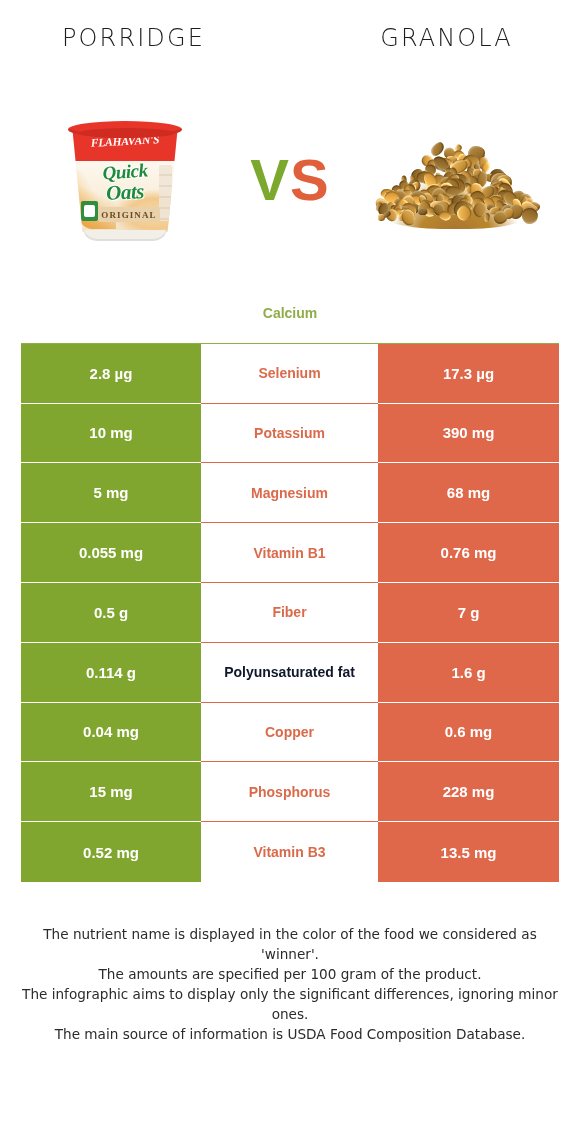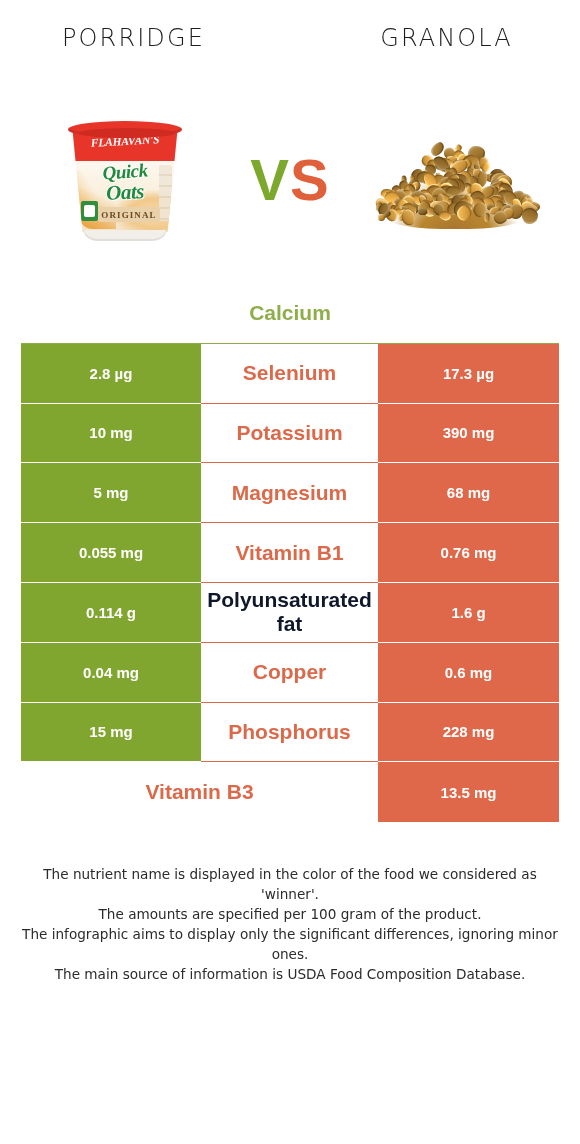--- a/index.html
+++ b/index.html
@@ -251,22 +251,21 @@
   .cell-right {
     width: 181px;
     background: #E0684A;
     color: #ffffff;
     border-bottom: 1.6px solid #ffffff;
   }
   .cell-mid {
     flex: 1;
     background: #ffffff;
     font-weight: 700;
-    font-size: 21px;
-    text-align: center;
+    font-size: 14px;
   }
   .row:last-child .cell-left,
   .row:last-child .cell-right { border-bottom: none; }
 
   .mid-inner {
     width: 100%;
     height: 100%;
     display: flex;
     align-items: center;
     justify-content: center;
@@ -547,20 +546,27 @@
       <div class="cell cell-right">68 mg</div>
     </div>
     <div class="row">
       <div class="cell cell-left">0.055 mg</div>
       <div class="cell cell-mid">
         <div class="mid-inner" style="color: rgb(219, 106, 75); border-bottom-color: rgb(219, 106, 75);">Vitamin B1</div>
       </div>
       <div class="cell cell-right">0.76 mg</div>
     </div>
     <div class="row">
+      <div class="cell cell-left">0.5 g</div>
+      <div class="cell cell-mid">
+        <div class="mid-inner" style="color: rgb(219, 106, 75); border-bottom-color: rgb(219, 106, 75);">Fiber</div>
+      </div>
+      <div class="cell cell-right">7 g</div>
+    </div>
+    <div class="row">
       <div class="cell cell-left">0.114 g</div>
       <div class="cell cell-mid">
         <div class="mid-inner" style="color: #0f172a; border-bottom-color: rgb(219, 106, 75);">Polyunsaturated fat</div>
       </div>
       <div class="cell cell-right">1.6 g</div>
     </div>
     <div class="row">
       <div class="cell cell-left">0.04 mg</div>
       <div class="cell cell-mid">
         <div class="mid-inner" style="color: rgb(219, 106, 75); border-bottom-color: rgb(219, 106, 75);">Copper</div>
@@ -568,20 +574,21 @@
       <div class="cell cell-right">0.6 mg</div>
     </div>
     <div class="row">
       <div class="cell cell-left">15 mg</div>
       <div class="cell cell-mid">
         <div class="mid-inner" style="color: rgb(219, 106, 75); border-bottom-color: rgb(219, 106, 75);">Phosphorus</div>
       </div>
       <div class="cell cell-right">228 mg</div>
     </div>
     <div class="row">
+      <div class="cell cell-left">0.52 mg</div>
       <div class="cell cell-mid">
         <div class="mid-inner" style="color: rgb(219, 106, 75);">Vitamin B3</div>
       </div>
       <div class="cell cell-right">13.5 mg</div>
     </div>
   </div>
 
 <div class="footer">
   <div>The nutrient name is displayed in the color of the food we considered as 'winner'.</div>
   <div>The amounts are specified per 100 gram of the product.</div>

